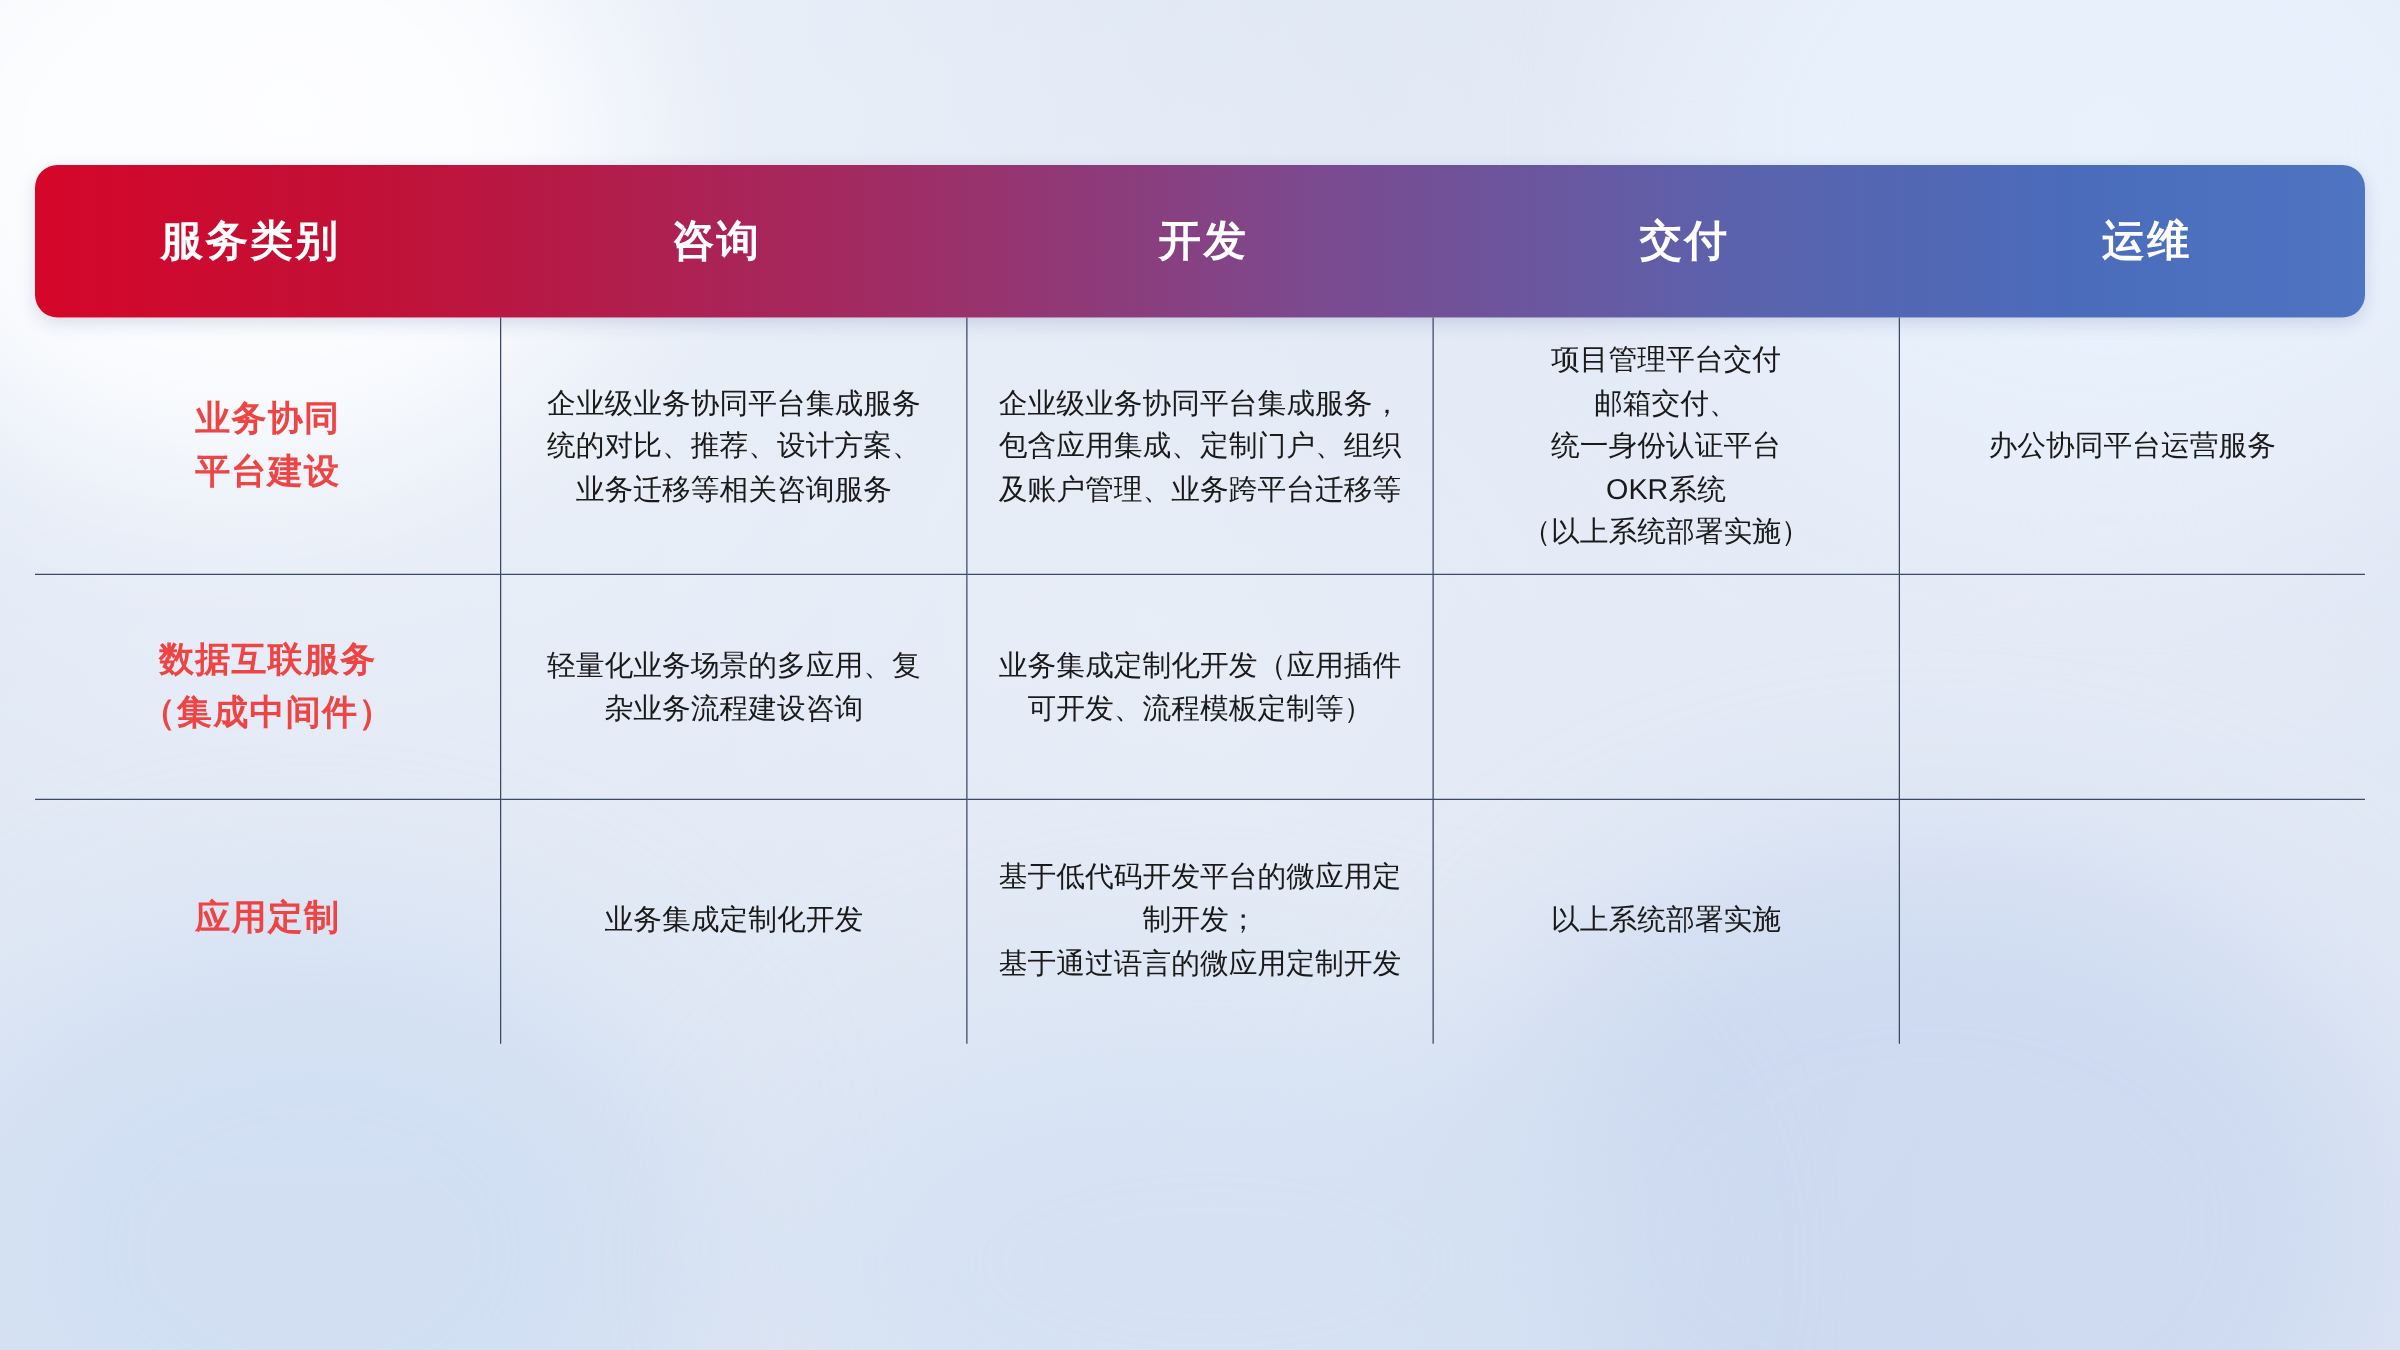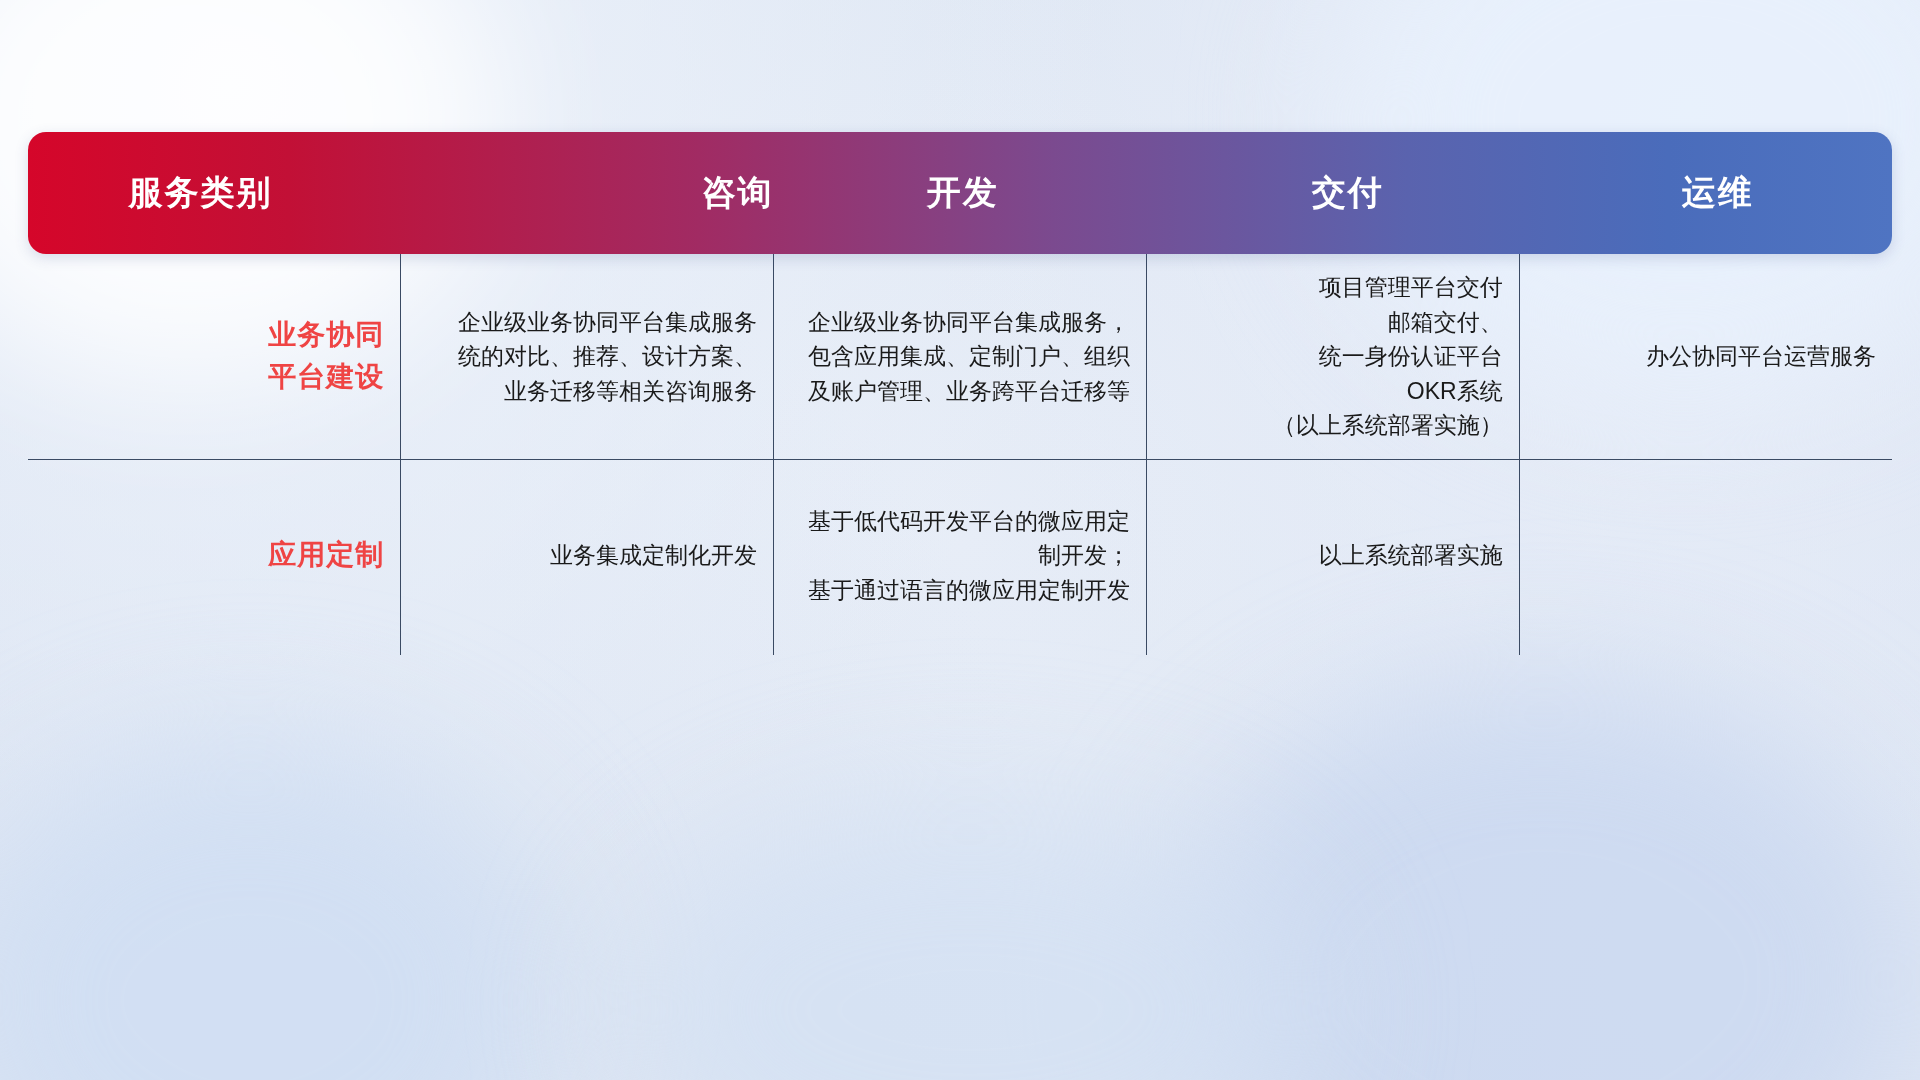--- a/index.html
+++ b/index.html
@@ -65,30 +65,30 @@
   }
   .header-cell {
     color: #ffffff;
     font-size: 34px;
     font-weight: bold;
     text-align: center;
     letter-spacing: 2px;
     white-space: nowrap;
   }
   .hc-0 { width: 18.5%; }
-  .hc-1 { width: 21.5%; text-align: right; }
+  .hc-1 { width: 21.5%; }
   .hc-2 { width: 20.3%; }
   .hc-3 { width: 21.0%; }
   .hc-4 { width: 18.7%; }
 
   
   tbody td {
     border: 1px solid #3a4a63;
     vertical-align: middle;
-    text-align: right;
+    text-align: center;
     color: #1a1a1a;
     font-size: 23px;
     line-height: 1.5;
     padding: 14px 16px;
     background: transparent;
   }
   tbody tr td:first-child {
     border-left: none;
   }
   tbody tr td:last-child {
@@ -167,20 +167,40 @@
             <span class="cell-text">项目管理平台交付
 邮箱交付、
 统一身份认证平台
 OKR系统
 （以上系统部署实施）</span>
           </td>
           <td style="width:18.7%">
             <span class="cell-text">办公协同平台运营服务</span>
           </td>
         </tr>
+        <tr class="row-1">
+          <td class="cat-cell">
+            <span class="cat-text">数据互联服务
+（集成中间件）</span>
+          </td>
+          <td>
+            <span class="cell-text">轻量化业务场景的多应用、复
+杂业务流程建设咨询</span>
+          </td>
+          <td>
+            <span class="cell-text">业务集成定制化开发（应用插件
+可开发、流程模板定制等）</span>
+          </td>
+          <td>
+            <span class="cell-text"></span>
+          </td>
+          <td>
+            <span class="cell-text"></span>
+          </td>
+        </tr>
         <tr class="row-2">
           <td class="cat-cell">
             <span class="cat-text">应用定制</span>
           </td>
           <td>
             <span class="cell-text">业务集成定制化开发</span>
           </td>
           <td>
             <span class="cell-text">基于低代码开发平台的微应用定
 制开发；

